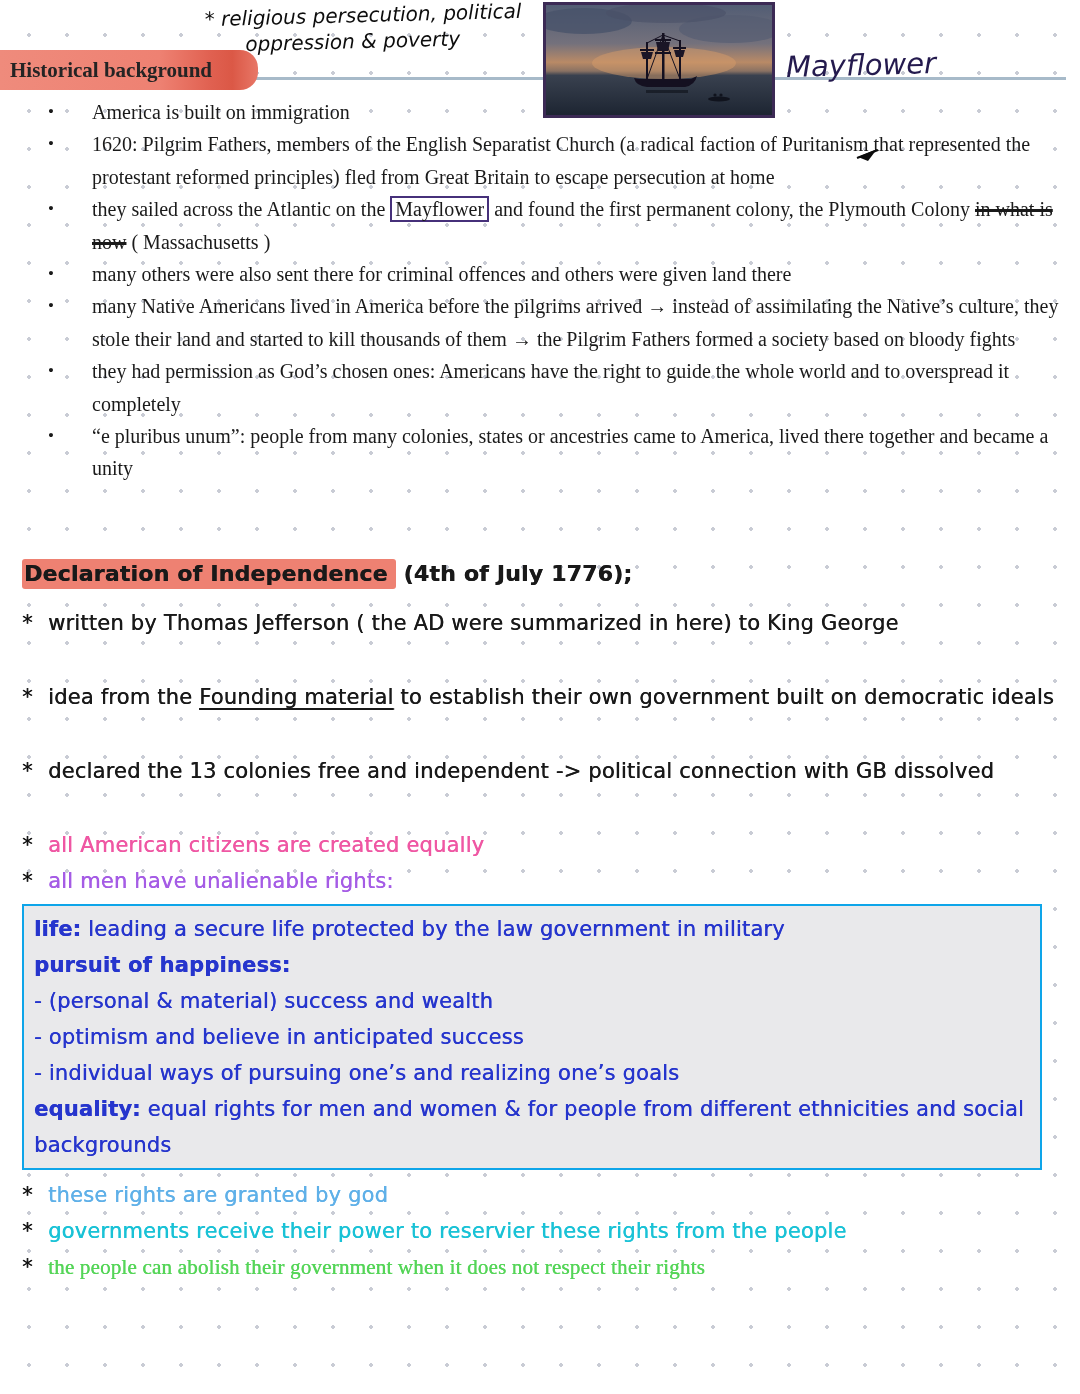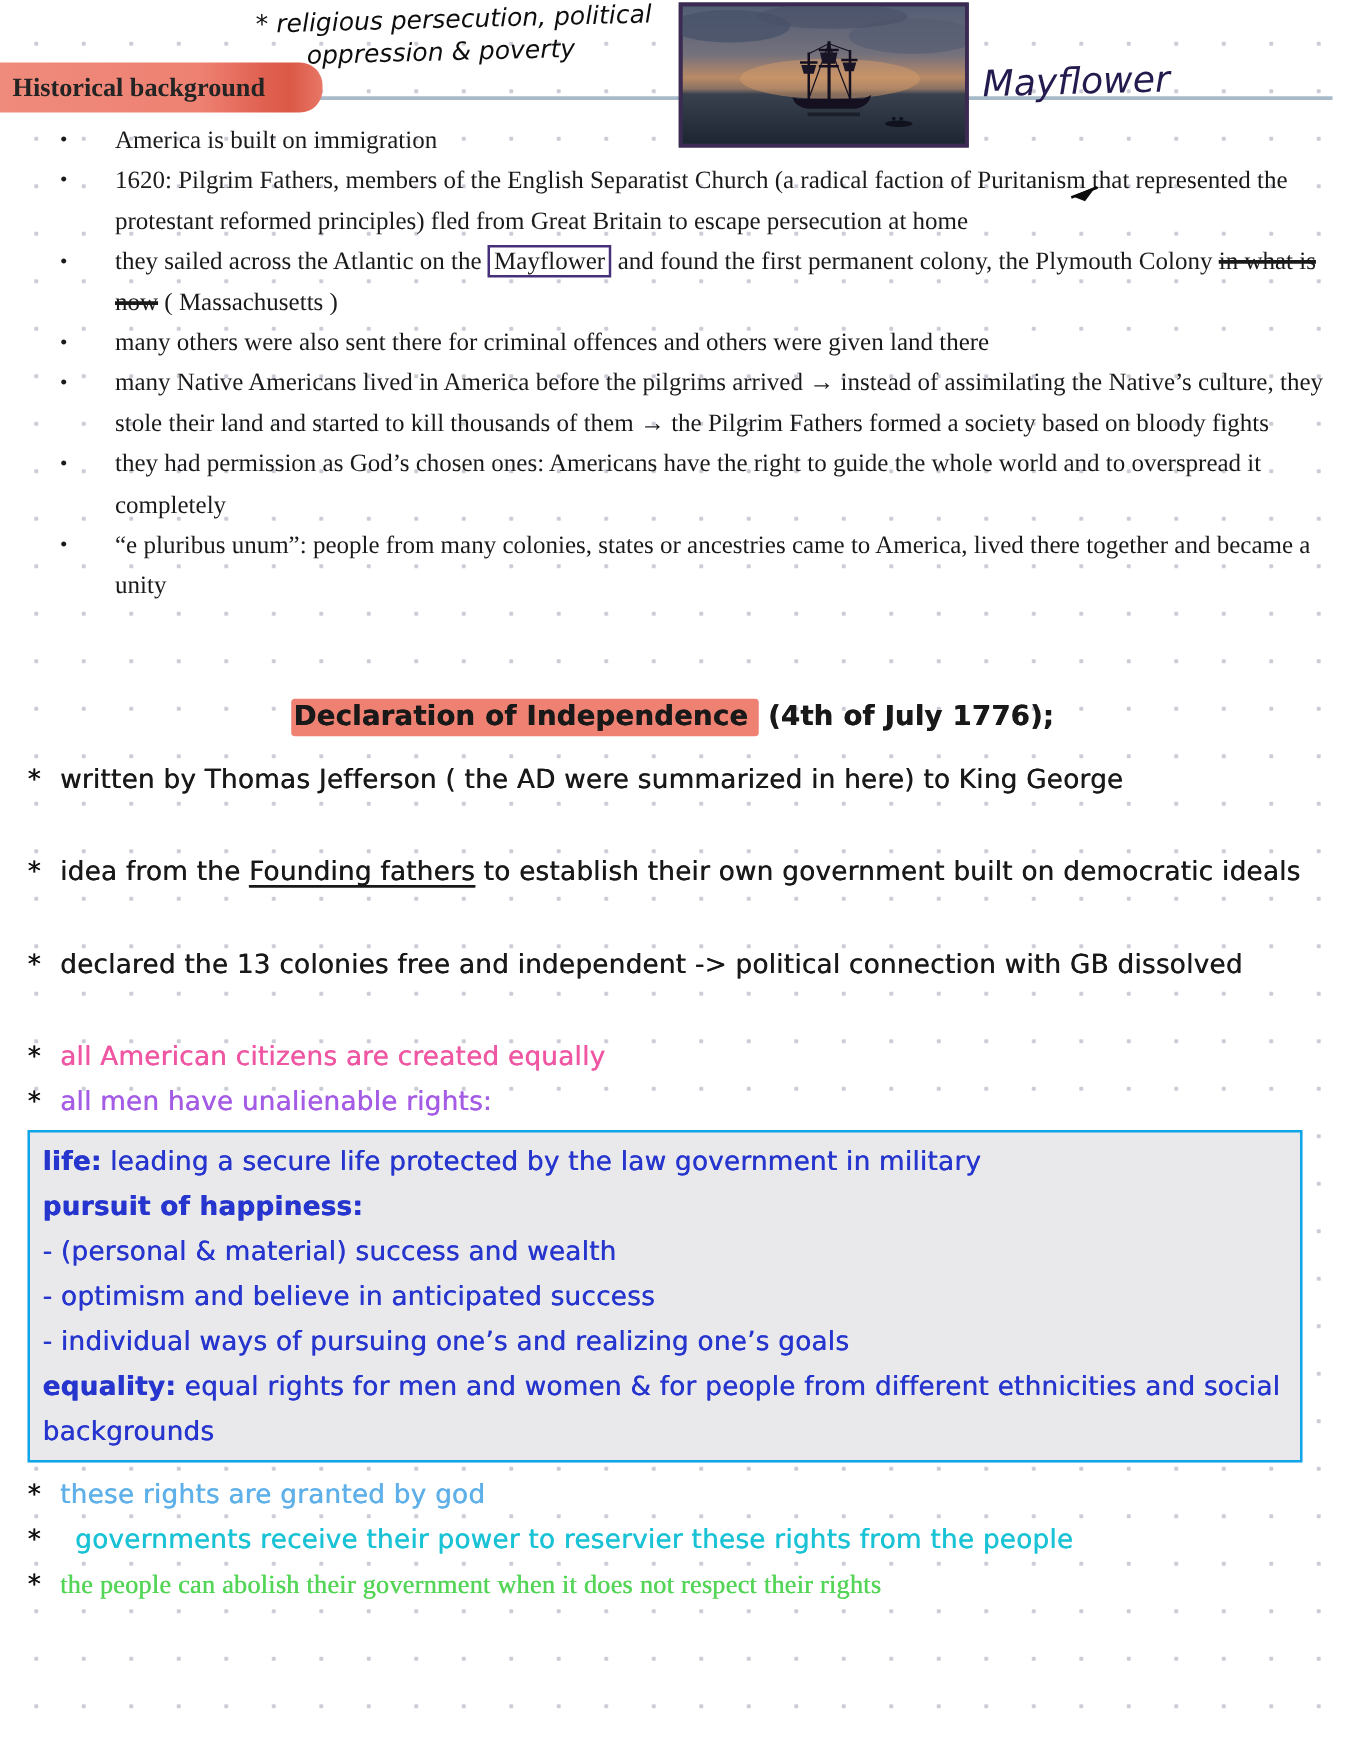--- a/index.html
+++ b/index.html
@@ -54,41 +54,41 @@
   .boxed-word { border:2px solid #46307a; padding:0 3px; }
   .struck { text-decoration:line-through; text-decoration-thickness:3px; }
 
   
   .marker-section {
     position:absolute; left:22px; top:556px; width:1032px;
     font-family:"DejaVu Sans", sans-serif; font-weight:500;
     font-size:21px; color:#191919; line-height:36px; letter-spacing:0.2px;
     text-shadow:0.4px 0 0 currentColor;
   }
-  .decl-heading { font-size:22px; font-weight:700; margin-bottom:13px;text-align:center; }
+  .decl-heading { font-size:22px; font-weight:700; margin-bottom:13px; }
   .decl-heading .hl { background:var(--highlight); padding:2px 8px 3px 2px; border-radius:3px; }
 
   .m-item { margin-bottom:38px; }
   .m-item.tight { margin-bottom:0; }
   .star { display:inline-block; width:26px; color:#111; }
   .underlined { text-decoration:underline; text-decoration-thickness:2px; text-underline-offset:4px; }
   .pink { color:var(--pink); }
   .purple { color:var(--purple); }
 
   .rights-box {
     border:2px solid #0ea5e9; background:var(--box-bg);
     margin-top:5px; padding:5px 10px; width:1020px; box-sizing:border-box;
     color:var(--blue);
   }
   .rights-box b { font-weight:700; }
 
   .footer-line { margin-top:0; }
   .footers { margin-top:7px; }
   .f1 { color:var(--lightblue);text-align:center; }
-  .f2 { color:var(--cyan);margin-left:12px; }
+  .f2 { color:var(--cyan); }
   .f3 { color:var(--green);font-family:Liberation Serif, serif; }
 </style>
 </head>
 <body>
 
 <div class="top-note">
   <div>* religious persecution, political</div>
   <div class="line2">oppression &amp; poverty</div>
 </div>
 
@@ -187,21 +187,21 @@
 
   <div class="decl-heading">
     <span class="hl">Declaration of Independence</span><span> (4th of July 1776);</span>
   </div>
 
   <div class="m-item">
     <span class="star">*</span><span>written by Thomas Jefferson ( the AD were summarized in here) to King George</span>
   </div>
 
   <div class="m-item">
-    <span class="star">*</span><span>idea from the </span><span class="underlined">Founding fathers</span><span> to establish their own government built on democratic ideals</span>
+    <span class="star">*</span><span>idea from the </span><span class="underlined">Founding material</span><span> to establish their own government built on democratic ideals</span>
   </div>
 
   <div class="m-item">
     <span class="star">*</span><span>declared the 13 colonies free and independent -&gt; political connection with GB dissolved</span>
   </div>
 
   <div class="m-item tight">
     <span class="star">*</span><span class="pink">all American citizens are created equally</span>
   </div>
 

